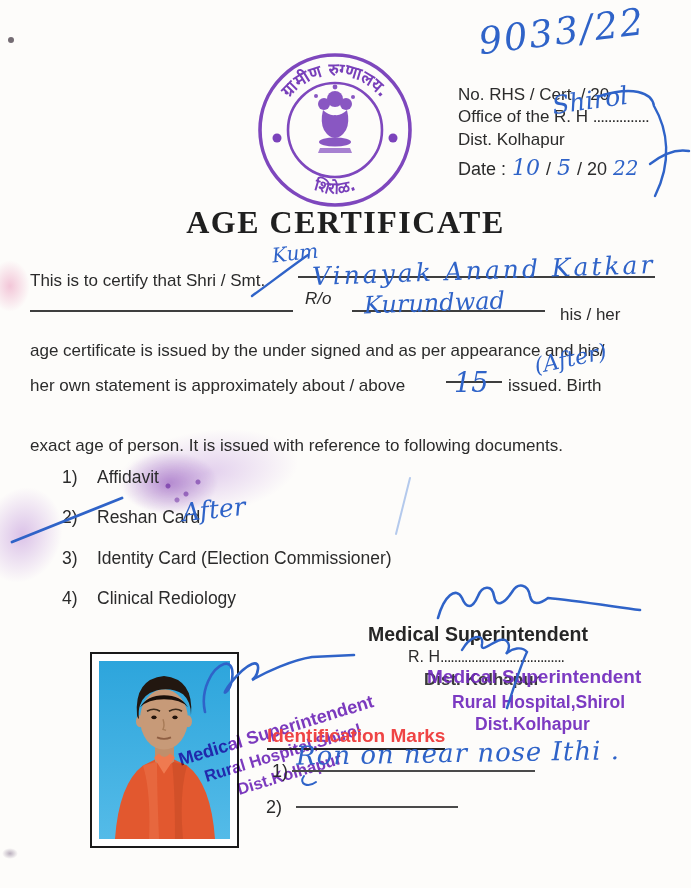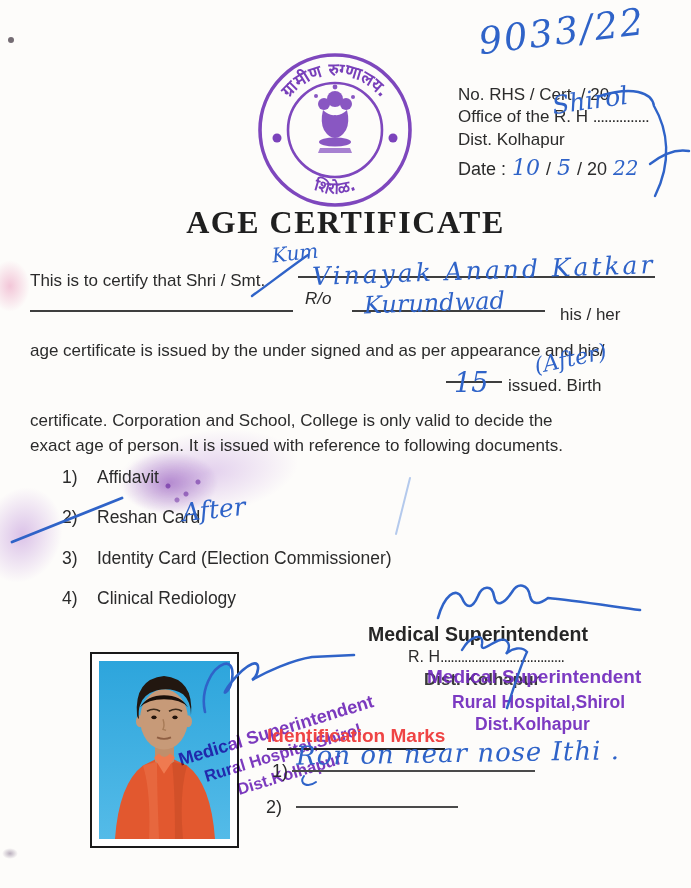--- a/index.html
+++ b/index.html
@@ -183,26 +183,26 @@
   <div class="hw hw-name">Vinayak Anand Katkar</div>
 
   <div class="blank blank-2a"></div>
   <div class="printed l2-ro">R/o</div>
   <div class="blank blank-2b"></div>
   <div class="hw hw-residence">Kurundwad</div>
   <div class="printed l2-end">his / her</div>
 
   <div class="printed l3">age certificate is issued by the under signed and as per appearance and his/</div>
 
+  <div class="printed l4a">her own statement is approximately about / above</div>
   <div class="blank blank-age"></div>
   <div class="hw hw-age">15</div>
   <div class="printed l4b">issued. Birth</div>
   <div class="hw hw-after-note">(After)</div>
 
-  <div class="printed l5">certificate. Corporation and School, College is only valid to decide the</div>
   <div class="printed l6">exact age of person. It is issued with reference to following documents.</div>
 
   <div class="doc-num row1">1)</div>
   <div class="doc-label row1">Affidavit</div>
   <div class="doc-num row2">2)</div>
   <div class="doc-label row2">Reshan Card</div>
   <div class="hw hw-after2">After</div>
   <div class="doc-num row3">3)</div>
   <div class="doc-label row3">Identity Card (Election Commissioner)</div>
   <div class="doc-num row4">4)</div>

